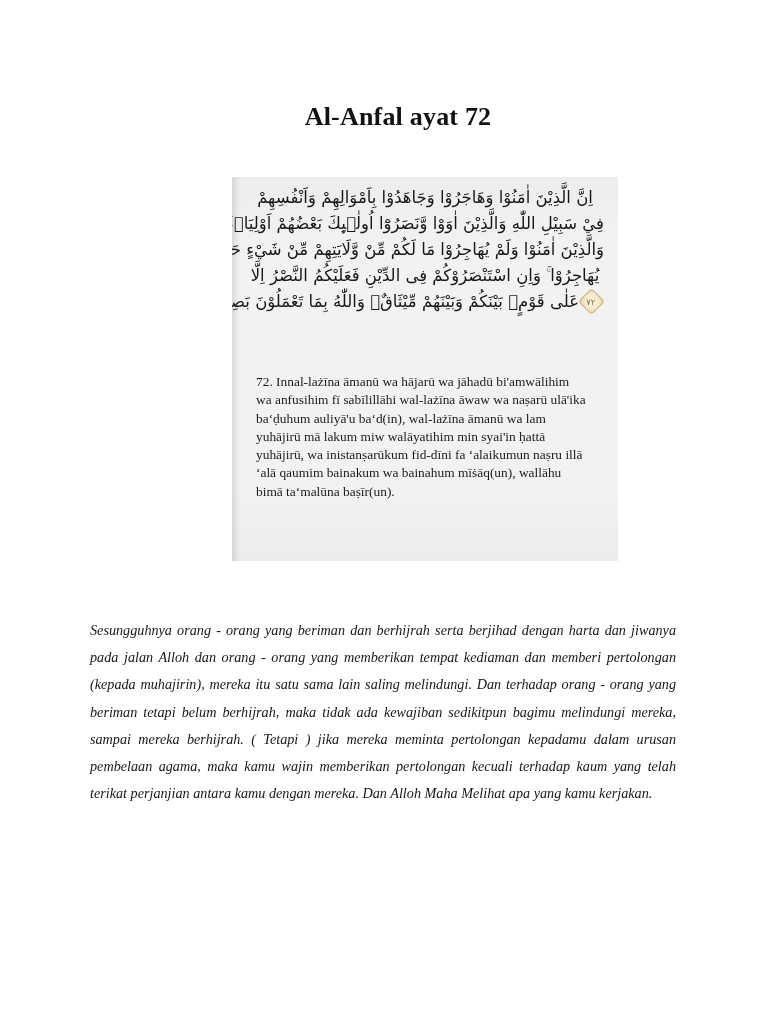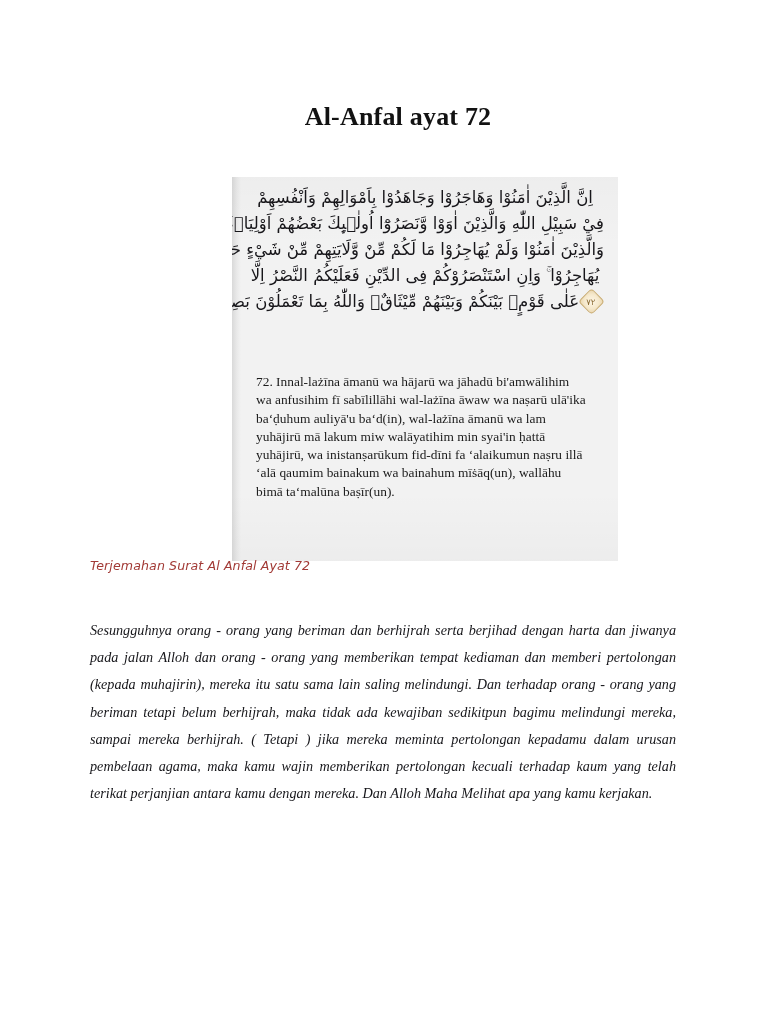--- a/index.html
+++ b/index.html
@@ -166,17 +166,16 @@
       <div class="quran-line">يُهَاجِرُوْا ۚ وَاِنِ اسْتَنْصَرُوْكُمْ فِى الدِّيْنِ فَعَلَيْكُمُ النَّصْرُ اِلَّا</div>
       <div class="quran-line">
         <span class="ayah-mark"><span>٧٢</span></span><span>عَلٰى قَوْمٍۢ بَيْنَكُمْ وَبَيْنَهُمْ مِّيْثَاقٌۗ وَاللّٰهُ بِمَا تَعْمَلُوْنَ بَصِيْرٌ</span>
       </div>
     </div>
 
     <div class="translit">72. Innal-lażīna āmanū wa hājarū wa jāhadū bi'amwālihim wa anfusihim fī sabīlillāhi wal-lażīna āwaw wa naṣarū ulā'ika ba‘ḍuhum auliyā'u ba‘d(in), wal-lażīna āmanū wa lam yuhājirū mā lakum miw walāyatihim min syai'in ḥattā yuhājirū, wa inistanṣarūkum fid-dīni fa ‘alaikumun naṣru illā ‘alā qaumim bainakum wa bainahum mīṡāq(un), wallāhu bimā ta‘malūna baṣīr(un).</div>
 
   </figure>
 
-  <div class="section-heading">Terjemahan Surat Al Anfal Ayat 72</div>
 
   <p class="translation">Sesungguhnya orang - orang yang beriman dan berhijrah serta berjihad dengan harta dan jiwanya  pada jalan Alloh dan orang - orang yang memberikan tempat kediaman dan memberi pertolongan (kepada muhajirin), mereka itu satu sama lain saling melindungi. Dan terhadap orang - orang yang beriman tetapi belum berhijrah, maka tidak ada kewajiban sedikitpun bagimu melindungi mereka, sampai mereka berhijrah. ( Tetapi ) jika mereka meminta pertolongan kepadamu dalam urusan pembelaan agama, maka kamu wajin memberikan pertolongan kecuali terhadap kaum yang telah terikat perjanjian antara kamu dengan mereka. Dan Alloh Maha Melihat apa yang kamu kerjakan.</p>
 
 </div>
 
 </body></html>

